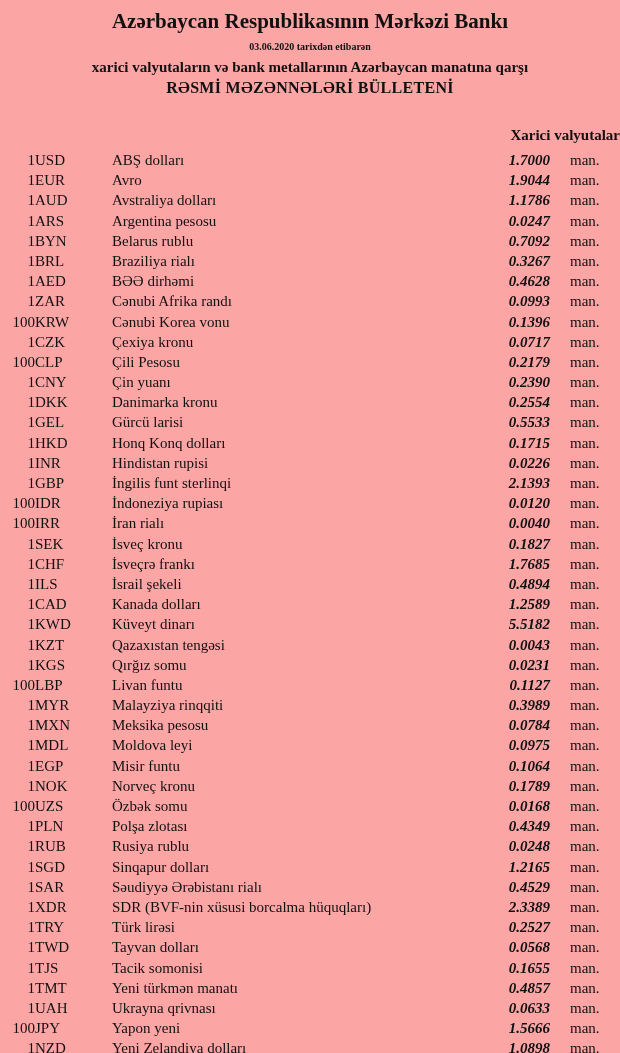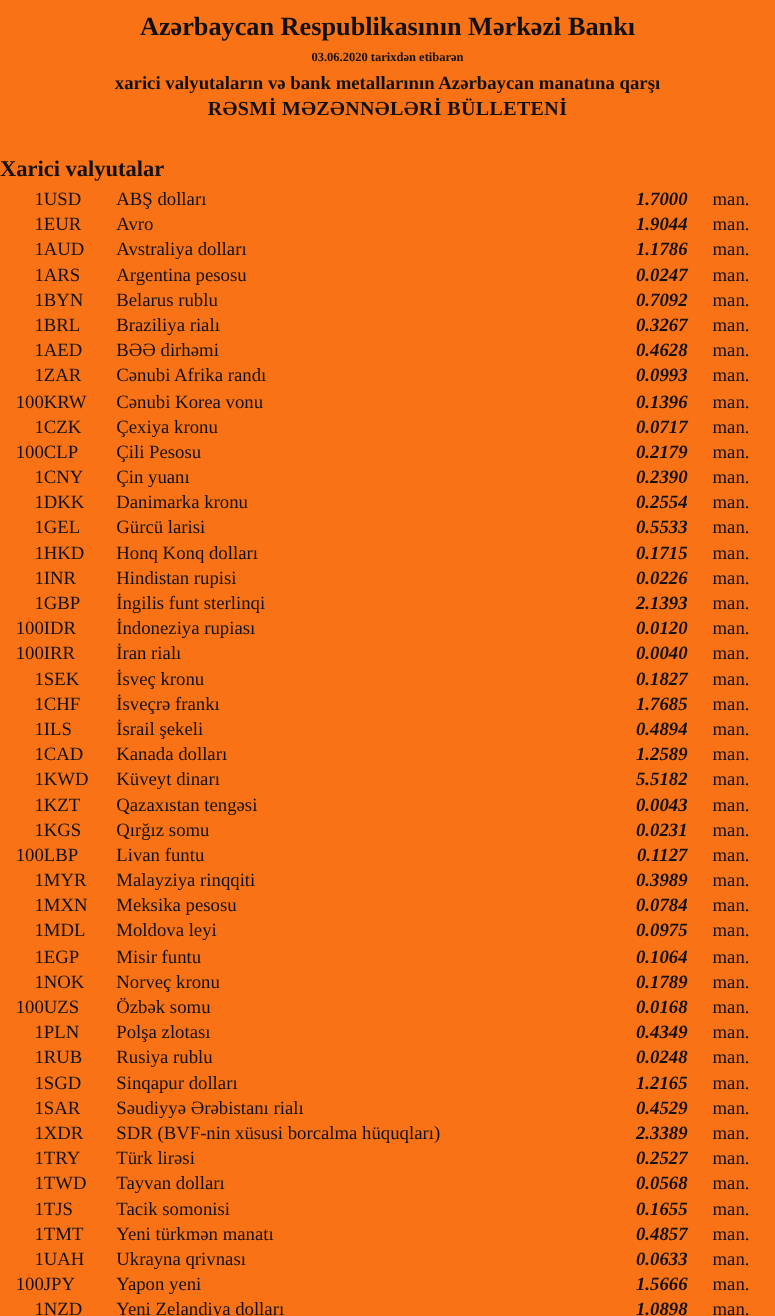--- a/index.html
+++ b/index.html
@@ -1,20 +1,20 @@
 <!DOCTYPE html>
 <html><head>
 <meta charset="utf-8">
 <style>
   html, body { margin: 0; padding: 0; background: #ffffff; }
   .page {
     position: relative;
     width: 620px;
     height: 1053px;
-    background: #f97316;
+    background: #fca5a5;
     color: #111111;
     font-family: "Liberation Serif", "DejaVu Serif", serif;
     overflow: hidden;
     box-sizing: border-box;
     padding-top: 9px;
   }
   .hdr { text-align: center; }
   .title {
     font-size: 21px;
     font-weight: bold;
@@ -32,38 +32,38 @@
     line-height: 20px;
   }
   .bulletin {
     font-size: 16px;
     font-weight: bold;
     line-height: 22px;
     letter-spacing: 0.3px;
   }
   .section-title {
     margin-top: 27px;
-    text-align: left;
-    font-size: 18px;
+    text-align: right;
+    font-size: 15px;
     font-weight: bold;
     line-height: 18px;
   }
   .rates { margin-top: 6px; }
   .row {
     display: grid;
     grid-template-columns: 35px 52px 1fr 70px 52px;
     height: 20.2px;
     line-height: 20.2px;
     font-size: 15px;
     padding-right: 18px;
     white-space: nowrap;
   }
   .qty  { text-align: right; }
   .code { }
-  .name { padding-left: 6px; overflow: hidden; }
+  .name { padding-left: 6px; overflow: hidden; margin-left: 19px; }
   .rate { text-align: right; font-weight: bold; font-style: italic; }
   .unit { padding-left: 20px; }
 </style>
 </head>
 <body>
 
 <div class="page">
   <div class="hdr">
     <div class="title">Azərbaycan Respublikasının Mərkəzi Bankı</div>
     <div class="date-line">03.06.2020 tarixdən etibarən</div>

